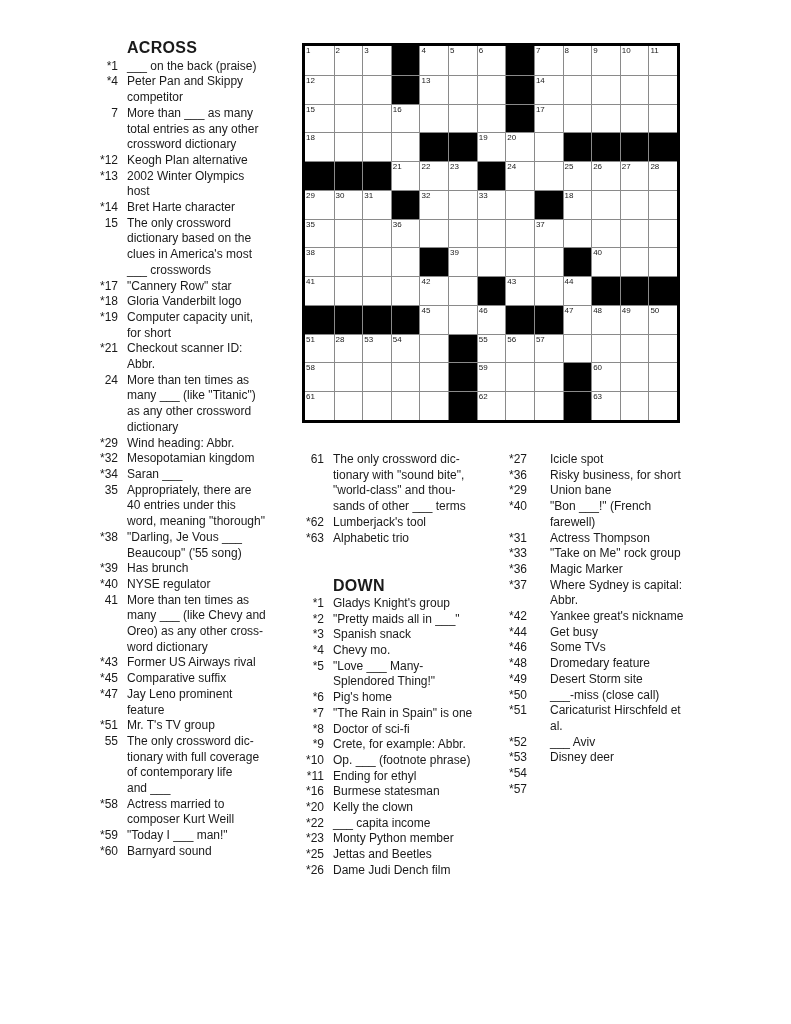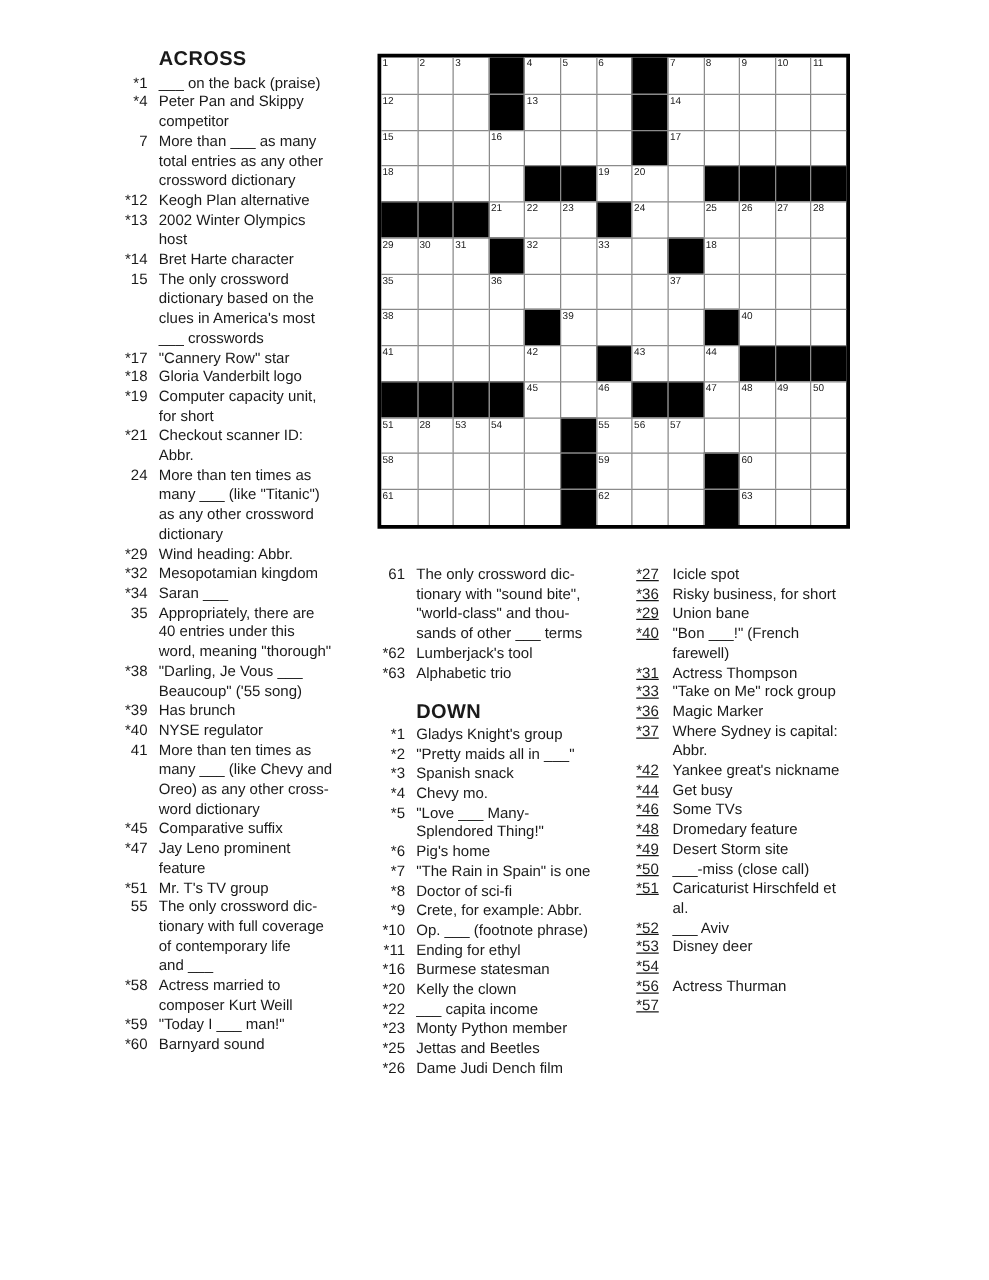--- a/index.html
+++ b/index.html
@@ -11,27 +11,27 @@
   .page { position:absolute; inset:0; overflow:hidden; }
 
   
   .col { position:absolute; font-size:12px; line-height:15.7px; }
   .col-across { left:85px;  top:40px;  width:218px; }
   .col-mid    { left:300px; top:452px; width:212px; }
   .col-right  { left:501px; top:452px; width:215px; }
 
   .clue-header { font-weight:bold; font-size:16px; letter-spacing:.3px; }
   .col-across .clue-header { margin-left:42px; margin-bottom:3px; }
-  .col-mid .down-header    { margin-left:33px; margin-top:16px; margin-bottom:2px; }
+  .col-mid .down-header    { margin-left:33px; margin-top:32px; margin-bottom:2px; }
 
   .clue { display:flex; }
   .cnum { text-align:right; flex:0 0 auto; }
   .col-across .cnum { width:33px; padding-right:9px; }
   .col-mid    .cnum { width:24px; padding-right:9px; }
-  .col-right  .cnum { width:26px; padding-right:11px;text-decoration:underline; }
+  .col-right  .cnum { width:26px; padding-right:23px; }
   .ctext { white-space:pre-line; flex:1 1 auto; }
 
   
   .grid {
     position:absolute; left:302px; top:43px; width:378px; height:380px;
     box-sizing:border-box; border:3px solid #000;
     display:grid; grid-template-columns:repeat(13,1fr); grid-template-rows:repeat(13,1fr);
     background:#ffffff;
   }
   .cell { position:relative; border-left:1px solid #8a8a8a; border-top:1px solid #8a8a8a; }
@@ -142,20 +142,24 @@
           <span class="ctext">NYSE regulator</span>
         </div>
         <div class="clue">
           <span class="cnum">41</span>
           <span class="ctext">More than ten times as
 many ___ (like Chevy and
 Oreo) as any other cross-
 word dictionary</span>
         </div>
         <div class="clue">
+          <span class="cnum">*43</span>
+          <span class="ctext">Former US Airways rival</span>
+        </div>
+        <div class="clue">
           <span class="cnum">*45</span>
           <span class="ctext">Comparative suffix</span>
         </div>
         <div class="clue">
           <span class="cnum">*47</span>
           <span class="ctext">Jay Leno prominent
 feature</span>
         </div>
         <div class="clue">
           <span class="cnum">*51</span>
@@ -644,22 +648,18 @@
           <span class="ctext">___ Aviv</span>
         </div>
         <div class="clue">
           <span class="cnum">*53</span>
           <span class="ctext">Disney deer</span>
         </div>
         <div class="clue">
           <span class="cnum">*54</span>
         </div>
         <div class="clue">
-          <span class="cnum">*56</span>
-          <span class="ctext">Actress Thurman</span>
-        </div>
-        <div class="clue">
           <span class="cnum">*57</span>
         </div>
       </div>
   </div>
 
 </div>
 
 </body></html>

